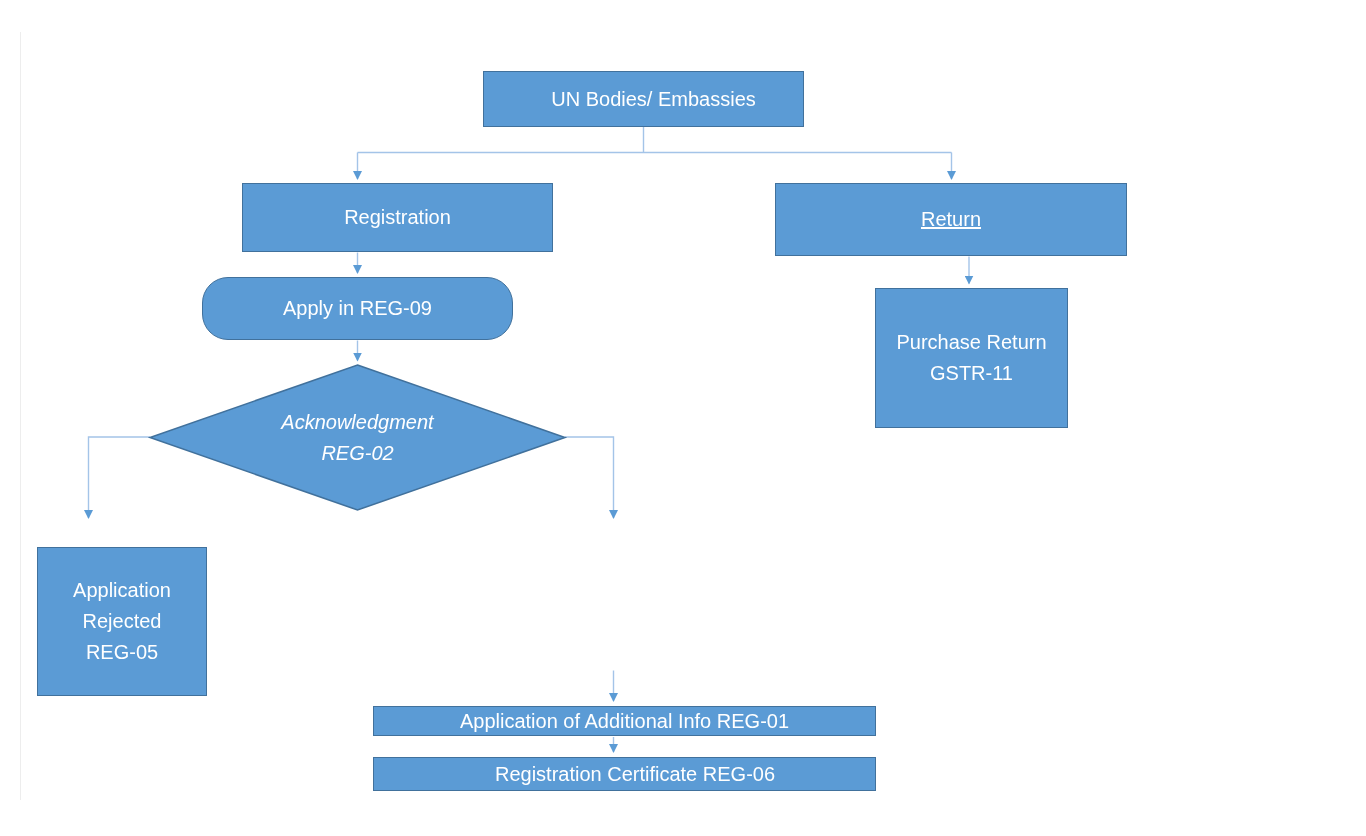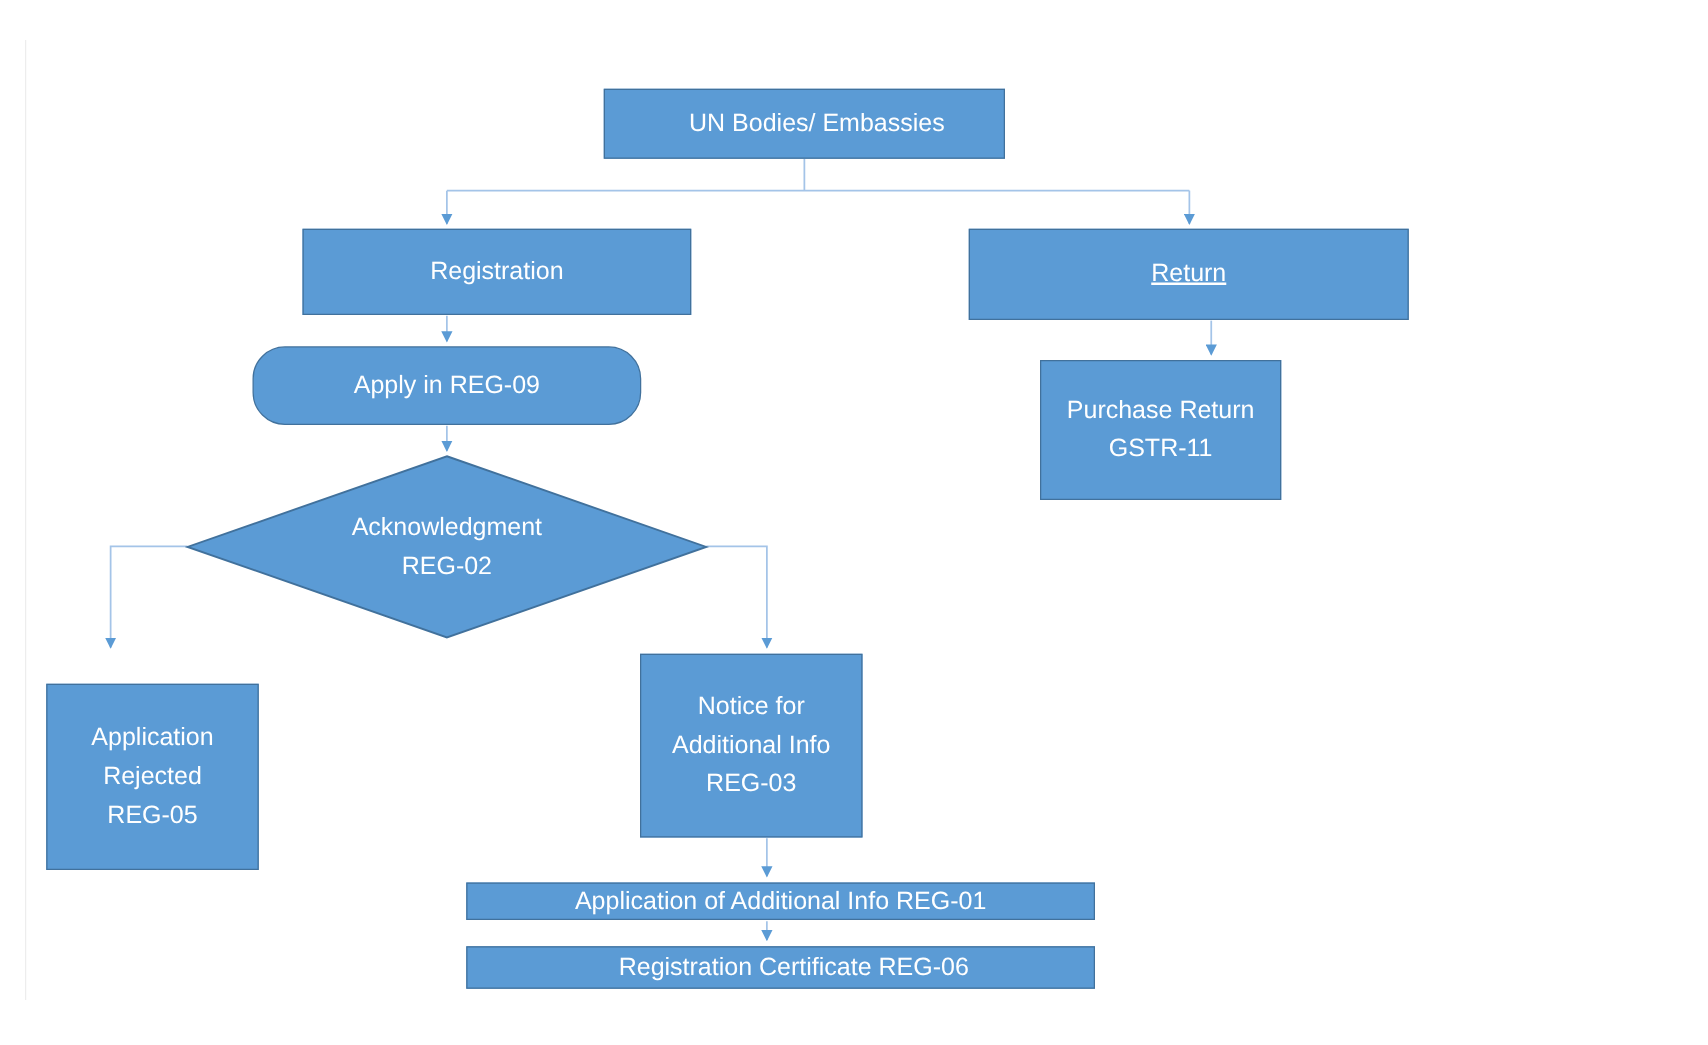--- a/index.html
+++ b/index.html
@@ -45,20 +45,21 @@
     align-items: center;
     justify-content: center;
     text-align: center;
     font-size: 20px;
     line-height: 31px;
     white-space: pre-line;
   }
   .node.plain {
     background: transparent;
     border: none;
+    font-style: italic;
   }
   .page-edge-line {
     position: absolute;
     left: 20px;
     top: 32px;
     width: 1px;
     height: 768px;
     background: #ededed;
   }
 </style>
@@ -96,31 +97,28 @@
   </svg>
 
   <div class="node" style="left:483px; top:71px; width:321px; height:56px;padding-left:20px;">UN Bodies/ Embassies</div>
 
   <div class="node" style="left:202px; top:183px; width:311px; height:69px;margin-left:40px;">Registration</div>
 
   <div class="node" style="left:775px; top:183px; width:352px; height:73px;text-decoration:underline;">Return</div>
 
   <div class="node" style="left:202px; top:277px; width:311px; height:63px;border-radius:26px;">Apply in REG-09</div>
 
-  <div class="node" style="left:832px; top:288px; width:193px; height:112px;">Purchase Return
+  <div class="node" style="left:875px; top:288px; width:193px; height:140px;">Purchase Return
 GSTR-11</div>
 
   <div class="node plain" style="left:237px; top:405px; width:241px; height:66px;">Acknowledgment
 REG-02</div>
 
   <div class="node" style="left:37px; top:547px; width:170px; height:149px;text-align:center;">Application
 Rejected
 REG-05</div>
 
-  <div class="node" style="left:512px; top:523px; width:178px; height:147px;">Notice for
-Additional Info
-REG-03</div>
 
   <div class="node" style="left:373px; top:706px; width:503px; height:30px;">Application of Additional Info REG-01</div>
 
   <div class="node" style="left:373px; top:757px; width:503px; height:34px;padding-left:21px;">Registration Certificate REG-06</div>
 
 </div>
 
 </body></html>

